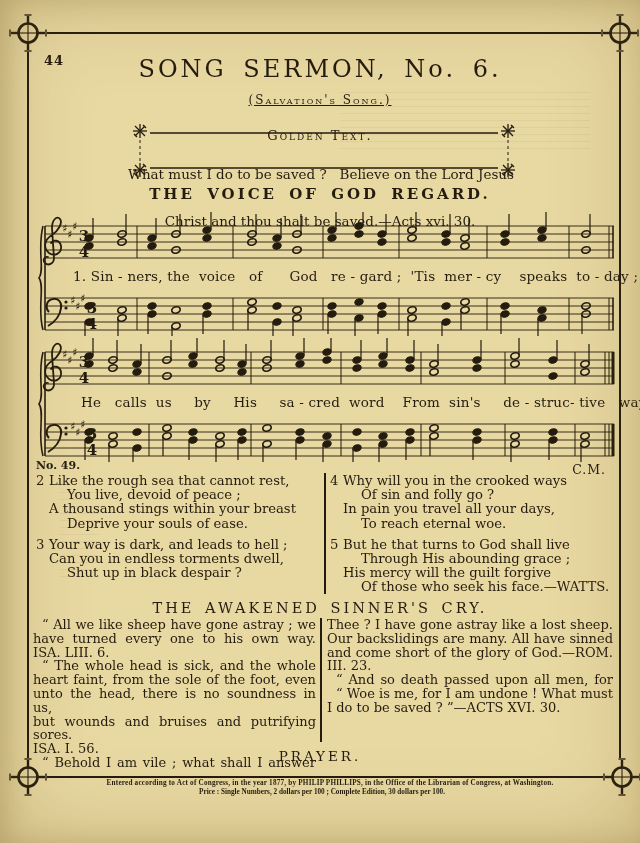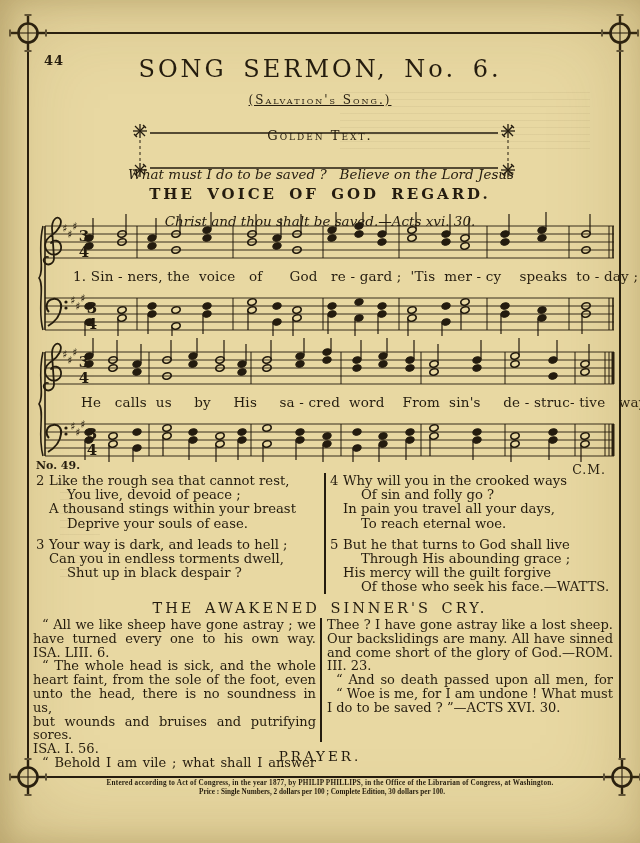--- a/index.html
+++ b/index.html
@@ -14,21 +14,21 @@
   }
   .page::after{content:""; position:absolute; inset:0; pointer-events:none;
     box-shadow: inset 0 0 90px rgba(120,90,30,.28), inset 8px 0 25px rgba(110,85,30,.22);}
   .abs{position:absolute;}
   .ctr{left:0; right:0; text-align:center;}
   .pagenum{left:44px; top:53px; font-size:13px; font-weight:bold; letter-spacing:1px;}
   .title{top:55px; font-size:24px; letter-spacing:3px; word-spacing:6px;}
   .subtitle{top:93px; font-size:12px; font-variant:small-caps; letter-spacing:2px;text-decoration:underline;}
   .goldenlabel{top:128px; font-size:13px; font-variant:small-caps; letter-spacing:2px;}
   .goldenbox{top:128px; left:128px; width:384px; height:48px;}
-  .goldentext{font-style:italic; font-size:13.5px; line-height:15.5px; text-align:center; padding-top:8px; white-space:pre;}
+  .goldentext{font-size:13.5px; line-height:15.5px; text-align:center; padding-top:8px; white-space:pre;}
   .hymntitle{top:185px; font-size:15px; font-weight:bold; letter-spacing:3px; word-spacing:4px;}
   .system{left:37px; width:578px; height:124px;}
   .sys1{top:212px;} .sys2{top:338px;}
   .lyricline{position:absolute; top:56px; font-size:13.5px; white-space:pre; letter-spacing:.2px;}
   .numrow-left{left:36px; top:459px; font-size:11px; font-weight:bold;}
   .numrow-right{left:0; right:34px; top:462px; font-size:12.5px; text-align:right; letter-spacing:1px;}
   .verses-left{left:36px; top:474px; width:278px;}
   .verses-right{left:330px; top:474px; width:280px;}
   .vdivider1{left:324px; top:473px; width:1.5px; height:121px; background:#241c0f;}
   .vdivider2{left:320px; top:618px; width:1.5px; height:124px; background:#241c0f;}

